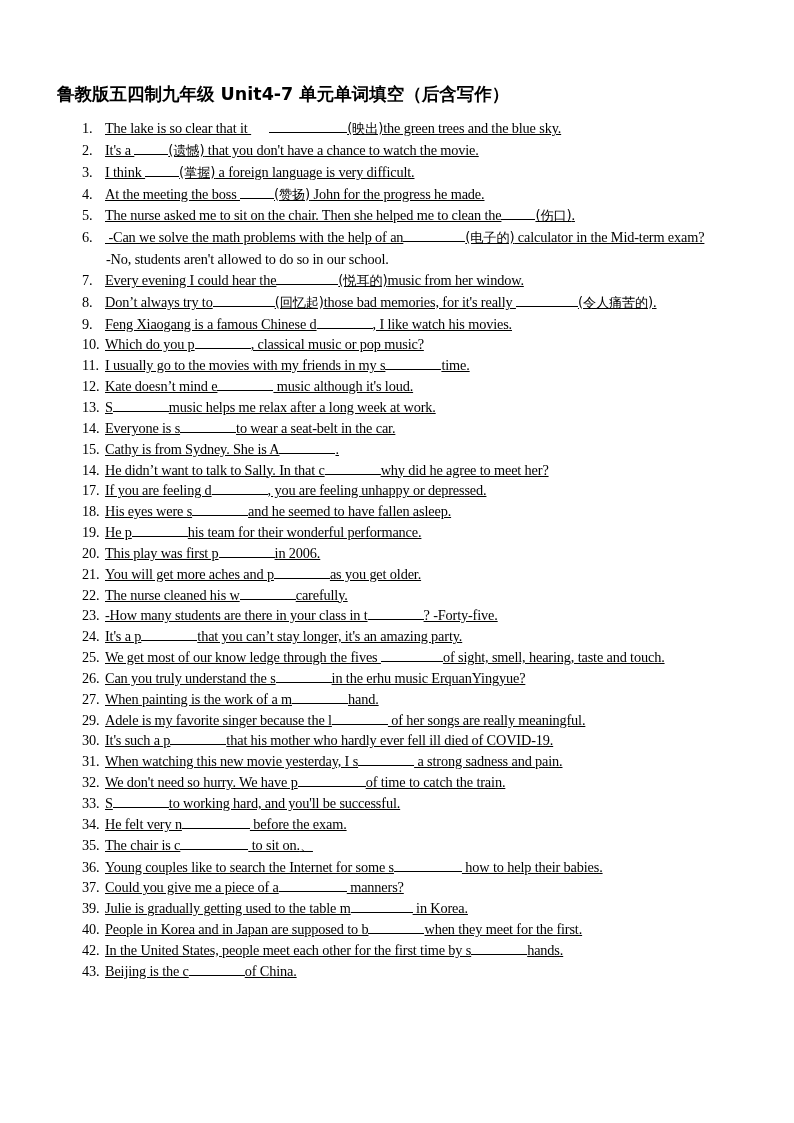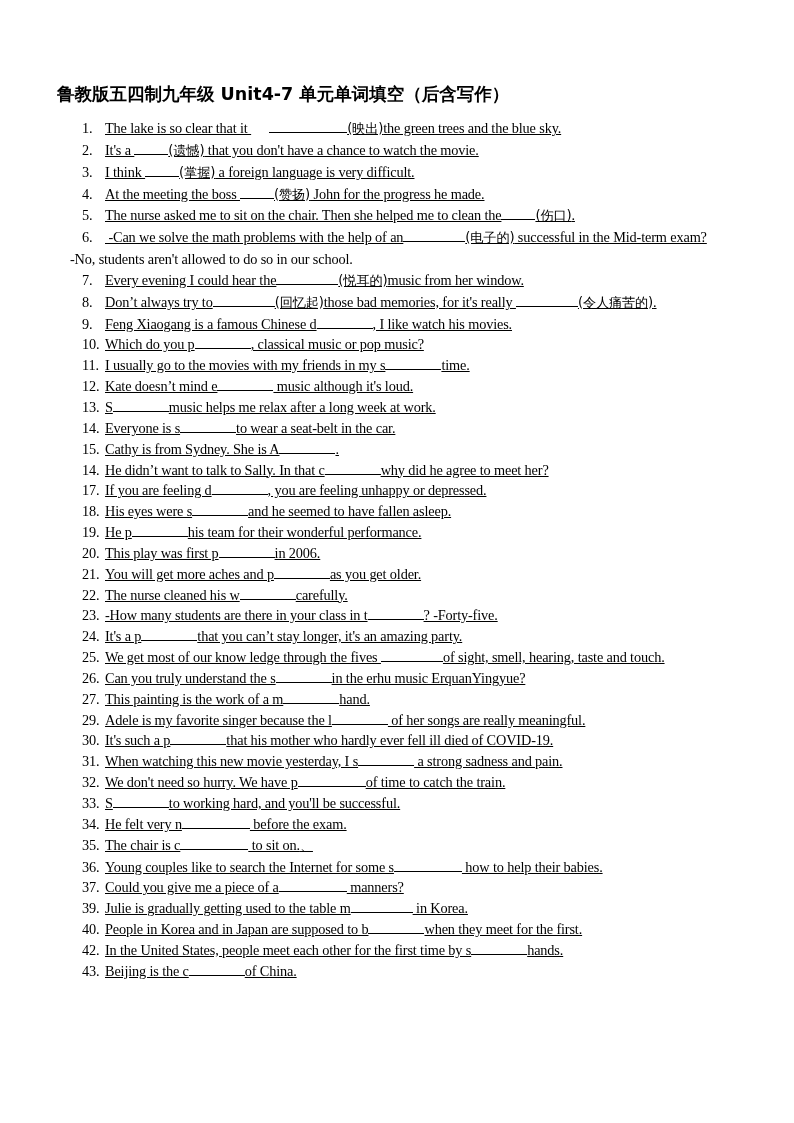--- a/index.html
+++ b/index.html
@@ -57,21 +57,21 @@
   .q-text {
     display: inline;
     text-decoration: underline;
   }
   .cont-line {
     display: block;
     font-size: 14.3px;
     line-height: 20.85px;
     white-space: nowrap;
     letter-spacing: -0.15px;
-    margin-left: 30px;
+    margin-left: 66px;
   }
   .blank {
     display: inline-block;
     border-bottom: 1.1px solid #000;
     vertical-align: baseline;
     height: 0.95em;
     margin: 0 0px;
   }
   .cn {
     font-family: "DejaVu Sans", "Liberation Sans", sans-serif;
@@ -90,21 +90,21 @@
 <div class="page">
 
   <div class="doc-title title-cn">鲁教版五四制九年级 Unit4-7 单元单词填空（后含写作）</div>
 
   <div class="body-block">
       <div class="q-line"><span class="q-num">1.</span><span class="q-text"><span>The lake is so clear that it </span><span class="sp" style="width: 18px;"></span><span class="blank" style="width: 78px;"></span><span class="cn">(映出)</span><span>the green trees and the blue sky.</span></span></div>
       <div class="q-line"><span class="q-num">2.</span><span class="q-text"><span>It's a </span><span class="blank" style="width: 34px;"></span><span class="cn">(遗憾)</span><span> that you don't have a chance to watch the movie.</span></span></div>
       <div class="q-line"><span class="q-num">3.</span><span class="q-text"><span>I think </span><span class="blank" style="width: 34px;"></span><span class="cn">(掌握)</span><span> a foreign language is very difficult.</span></span></div>
       <div class="q-line"><span class="q-num">4.</span><span class="q-text"><span>At the meeting the boss </span><span class="blank" style="width: 34px;"></span><span class="cn">(赞扬)</span><span> John for the progress he made.</span></span></div>
       <div class="q-line"><span class="q-num">5.</span><span class="q-text"><span>The nurse asked me to sit on the chair. Then she helped me to clean the</span><span class="blank" style="width: 34px;"></span><span class="cn">(伤口)</span><span>.</span></span></div>
-      <div class="q-line"><span class="q-num">6.</span><span class="q-text"><span> -Can we solve the math problems with the help of an</span><span class="blank" style="width: 62px;"></span><span class="cn">(电子的)</span><span> successful in the Mid-term exam?</span></span></div>
+      <div class="q-line"><span class="q-num">6.</span><span class="q-text"><span> -Can we solve the math problems with the help of an</span><span class="blank" style="width: 62px;"></span><span class="cn">(电子的)</span><span> calculator in the Mid-term exam?</span></span></div>
       <div class="cont-line">-No, students aren't allowed to do so in our school.</div>
       <div class="q-line"><span class="q-num">7.</span><span class="q-text"><span>Every evening I could hear the</span><span class="blank" style="width: 62px;"></span><span class="cn">(悦耳的)</span><span>music from her window.</span></span></div>
       <div class="q-line"><span class="q-num">8.</span><span class="q-text"><span>Don’t always try to</span><span class="blank" style="width: 62px;"></span><span class="cn">(回忆起)</span><span>those bad memories, for it's really </span><span class="blank" style="width: 62px;"></span><span class="cn">(令人痛苦的)</span><span>.</span></span></div>
       <div class="q-line"><span class="q-num">9.</span><span class="q-text"><span>Feng Xiaogang is a famous Chinese d</span><span class="blank" style="width: 56px;"></span><span>, I like watch his movies.</span></span></div>
       <div class="q-line"><span class="q-num wide">10.</span><span class="q-text"><span>Which do you p</span><span class="blank" style="width: 56px;"></span><span>, classical music or pop music?</span></span></div>
       <div class="q-line"><span class="q-num wide">11.</span><span class="q-text"><span>I usually go to the movies with my friends in my s</span><span class="blank" style="width: 56px;"></span><span>time.</span></span></div>
       <div class="q-line"><span class="q-num wide">12.</span><span class="q-text"><span>Kate doesn’t mind e</span><span class="blank" style="width: 56px;"></span><span> music although it's loud.</span></span></div>
       <div class="q-line"><span class="q-num wide">13.</span><span class="q-text"><span>S</span><span class="blank" style="width: 56px;"></span><span>music helps me relax after a long week at work.</span></span></div>
       <div class="q-line"><span class="q-num wide">14.</span><span class="q-text"><span>Everyone is s</span><span class="blank" style="width: 56px;"></span><span>to wear a seat-belt in the car.</span></span></div>
       <div class="q-line"><span class="q-num wide">15.</span><span class="q-text"><span>Cathy is from Sydney. She is A</span><span class="blank" style="width: 56px;"></span><span>.</span></span></div>
@@ -112,21 +112,21 @@
       <div class="q-line"><span class="q-num wide">17.</span><span class="q-text"><span>If you are feeling d</span><span class="blank" style="width: 56px;"></span><span>, you are feeling unhappy or depressed.</span></span></div>
       <div class="q-line"><span class="q-num wide">18.</span><span class="q-text"><span>His eyes were s</span><span class="blank" style="width: 56px;"></span><span>and he seemed to have fallen asleep.</span></span></div>
       <div class="q-line"><span class="q-num wide">19.</span><span class="q-text"><span>He p</span><span class="blank" style="width: 56px;"></span><span>his team for their wonderful performance.</span></span></div>
       <div class="q-line"><span class="q-num wide">20.</span><span class="q-text"><span>This play was first p</span><span class="blank" style="width: 56px;"></span><span>in 2006.</span></span></div>
       <div class="q-line"><span class="q-num wide">21.</span><span class="q-text"><span>You will get more aches and p</span><span class="blank" style="width: 56px;"></span><span>as you get older.</span></span></div>
       <div class="q-line"><span class="q-num wide">22.</span><span class="q-text"><span>The nurse cleaned his w</span><span class="blank" style="width: 56px;"></span><span>carefully.</span></span></div>
       <div class="q-line"><span class="q-num wide">23.</span><span class="q-text"><span>-How many students are there in your class in t</span><span class="blank" style="width: 56px;"></span><span>?   -Forty-five.</span></span></div>
       <div class="q-line"><span class="q-num wide">24.</span><span class="q-text"><span>It's a p</span><span class="blank" style="width: 56px;"></span><span>that you can’t stay longer, it's an amazing party.</span></span></div>
       <div class="q-line"><span class="q-num wide">25.</span><span class="q-text"><span>We get most of our know ledge through the fives </span><span class="blank" style="width: 62px;"></span><span>of sight, smell, hearing, taste and touch.</span></span></div>
       <div class="q-line"><span class="q-num wide">26.</span><span class="q-text"><span>Can you truly understand the s</span><span class="blank" style="width: 56px;"></span><span>in the erhu music ErquanYingyue?</span></span></div>
-      <div class="q-line"><span class="q-num wide">27.</span><span class="q-text"><span>This painting is the work of a m</span><span class="blank" style="width: 56px;"></span><span>hand.</span></span></div>
+      <div class="q-line"><span class="q-num wide">27.</span><span class="q-text"><span>When painting is the work of a m</span><span class="blank" style="width: 56px;"></span><span>hand.</span></span></div>
       <div class="q-line"><span class="q-num wide">29.</span><span class="q-text"><span>Adele is my favorite singer because the l</span><span class="blank" style="width: 56px;"></span><span> of her songs are really meaningful.</span></span></div>
       <div class="q-line"><span class="q-num wide">30.</span><span class="q-text"><span>It's such a p</span><span class="blank" style="width: 56px;"></span><span>that his mother who hardly ever fell ill died of COVID-19.</span></span></div>
       <div class="q-line"><span class="q-num wide">31.</span><span class="q-text"><span>When watching this new movie yesterday, I s</span><span class="blank" style="width: 56px;"></span><span> a strong sadness and pain.</span></span></div>
       <div class="q-line"><span class="q-num wide">32.</span><span class="q-text"><span>We don't need so hurry. We have p</span><span class="blank" style="width: 68px;"></span><span>of time to catch the train.</span></span></div>
       <div class="q-line"><span class="q-num wide">33.</span><span class="q-text"><span>S</span><span class="blank" style="width: 56px;"></span><span>to working hard, and you'll be successful.</span></span></div>
       <div class="q-line"><span class="q-num wide">34.</span><span class="q-text"><span>He felt very n</span><span class="blank" style="width: 68px;"></span><span> before the exam.</span></span></div>
       <div class="q-line"><span class="q-num wide">35.</span><span class="q-text"><span>The chair is c</span><span class="blank" style="width: 68px;"></span><span> to sit on.</span><span class="cn">、</span></span></div>
       <div class="q-line"><span class="q-num wide">36.</span><span class="q-text"><span>Young couples like to search the Internet for some s</span><span class="blank" style="width: 68px;"></span><span> how to help their babies.</span></span></div>
       <div class="q-line"><span class="q-num wide">37.</span><span class="q-text"><span>Could you give me a piece of a</span><span class="blank" style="width: 68px;"></span><span> manners?</span></span></div>
       <div class="q-line"><span class="q-num wide">39.</span><span class="q-text"><span>Julie is gradually getting used to the table m</span><span class="blank" style="width: 62px;"></span><span> in Korea.</span></span></div>

